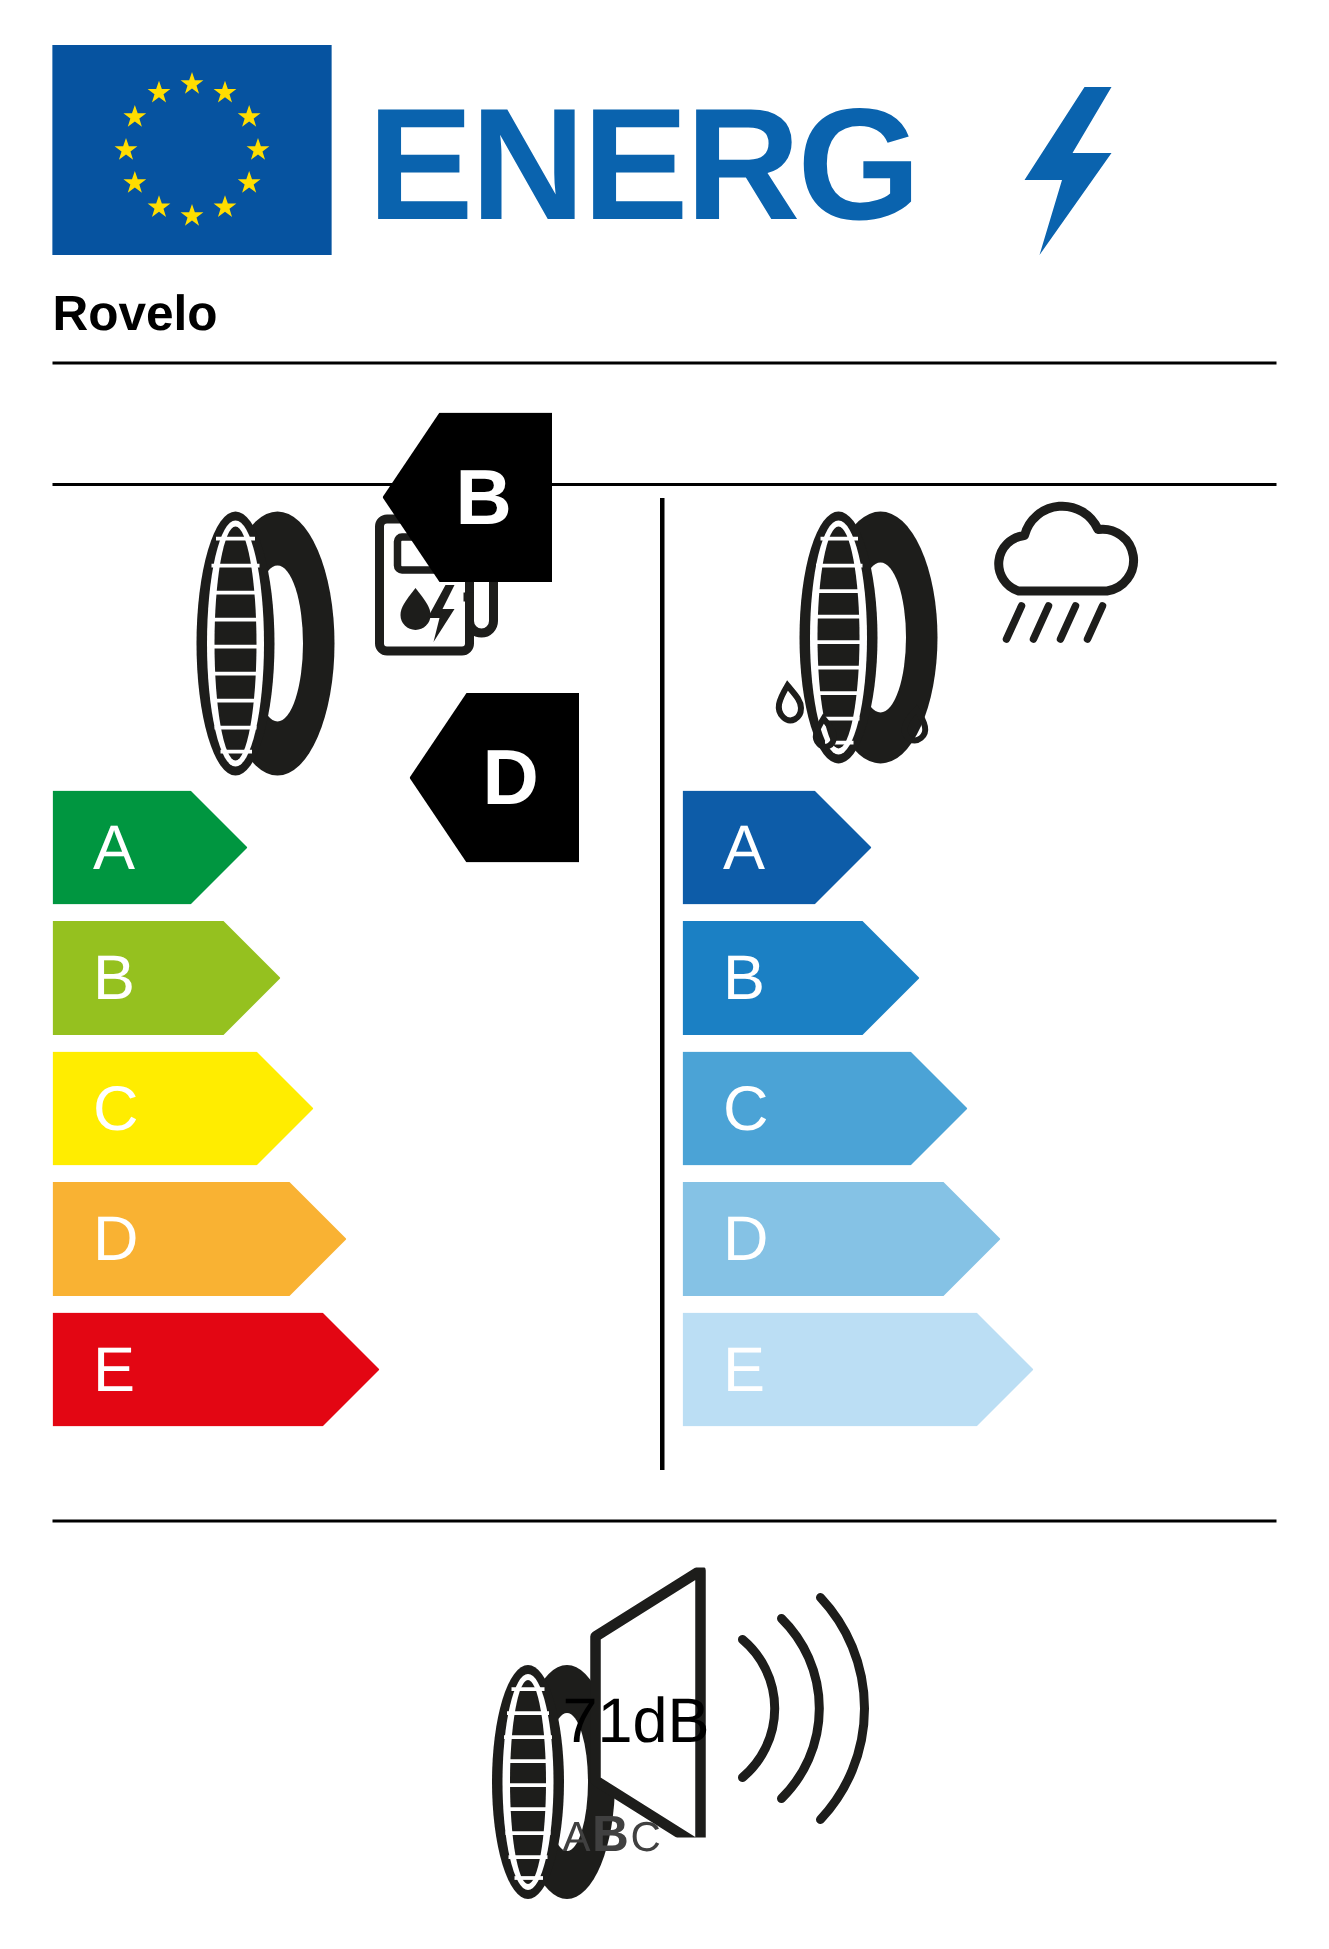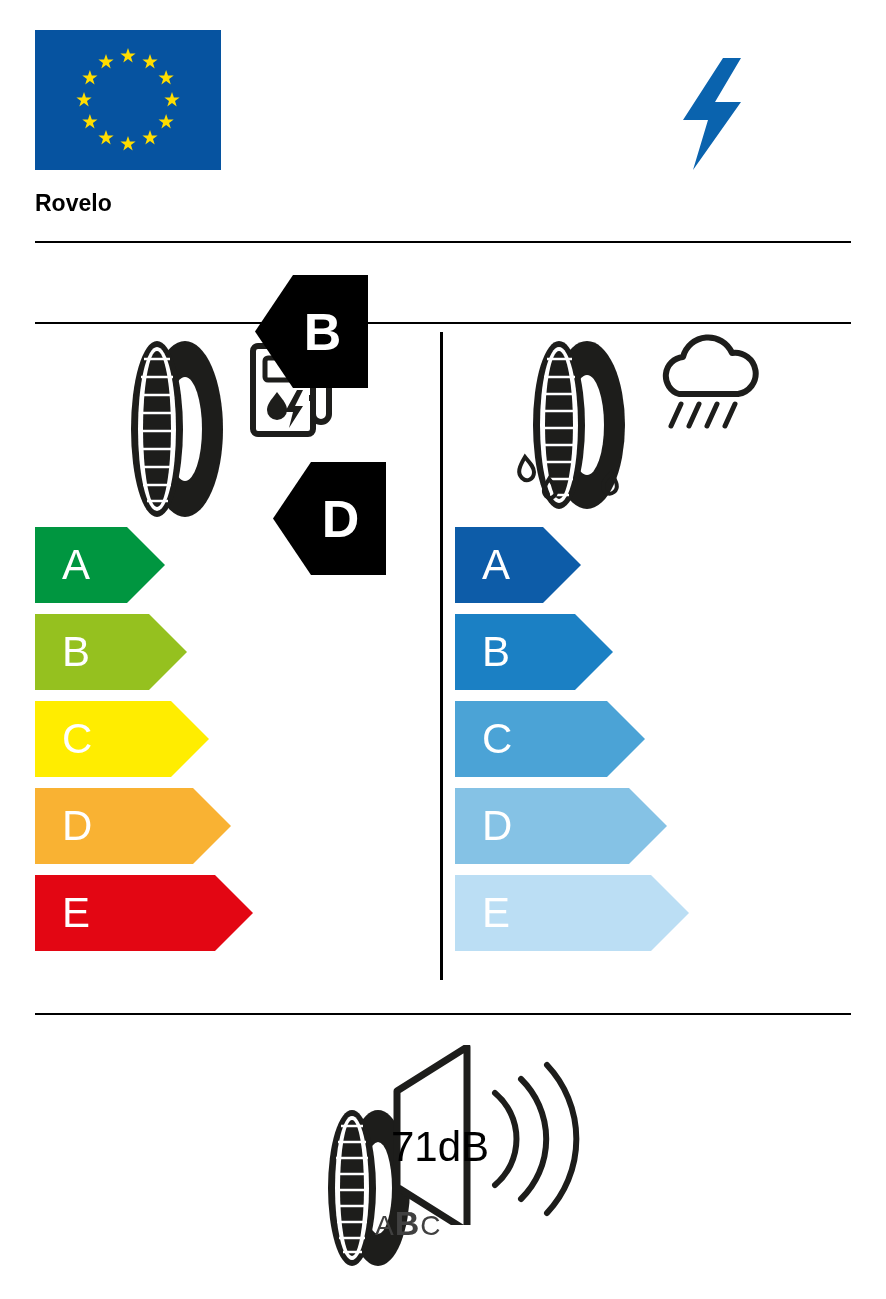--- a/index.html
+++ b/index.html
@@ -53,21 +53,21 @@
     top: 28px;
     width: 70px;
     height: 112px;
   }
 
   
   .brand-name {
     position: absolute;
     left: 35px;
     top: 190px;
-    font-size: 23px;
+    font-size: 33px;
     font-weight: bold;
     color: #000;
   }
   .rule {
     position: absolute;
     background: #000;
     height: 2px;
   }
   .rule-1 { left: 35px; top: 241px; width: 816px; }
   .rule-2 { left: 35px; top: 322px; width: 816px; }
@@ -146,21 +146,20 @@
     width: 816px;
     height: 245px;
   }
   .noise-db {
     position: absolute;
     left: 340px;
     top: 93px;
     font-size: 42px;
     color: #000;
     font-family: "Liberation Sans", sans-serif;
-    margin-left: 16px;
   }
   .noise-class {
     position: absolute;
     left: 375px;
     top: 1204px;
     font-size: 28px;
     color: #404040;
     letter-spacing: 1px;
   }
   .noise-class b { font-size: 34px; font-weight: bold; }
@@ -209,20 +208,21 @@
             <g transform="rotate(300) translate(0,-44) rotate(-300)">
                 <polygon points="0,-8 1.9,-2.5 7.6,-2.5 3,1 4.7,6.5 0,3 -4.7,6.5 -3,1 -7.6,-2.5 -1.9,-2.5"></polygon>
               </g>
             <g transform="rotate(330) translate(0,-44) rotate(-330)">
                 <polygon points="0,-8 1.9,-2.5 7.6,-2.5 3,1 4.7,6.5 0,3 -4.7,6.5 -3,1 -7.6,-2.5 -1.9,-2.5"></polygon>
               </g>
           </g>
         </g>
       </svg>
     </div>
+    <div class="energ-word">ENERG</div>
     <div class="bolt">
       <svg width="70" height="112" viewBox="0 0 70 112" aria-hidden="true">
         <polygon points="48,0 8,62 33,62 18,112 66,44 40,44 66,0" fill="#0a63ae"></polygon>
       </svg>
     </div>
   </div>
 
   <div class="brand-name">Rovelo</div>
   <div class="rule rule-1"></div>
   <div class="rule rule-2"></div>

